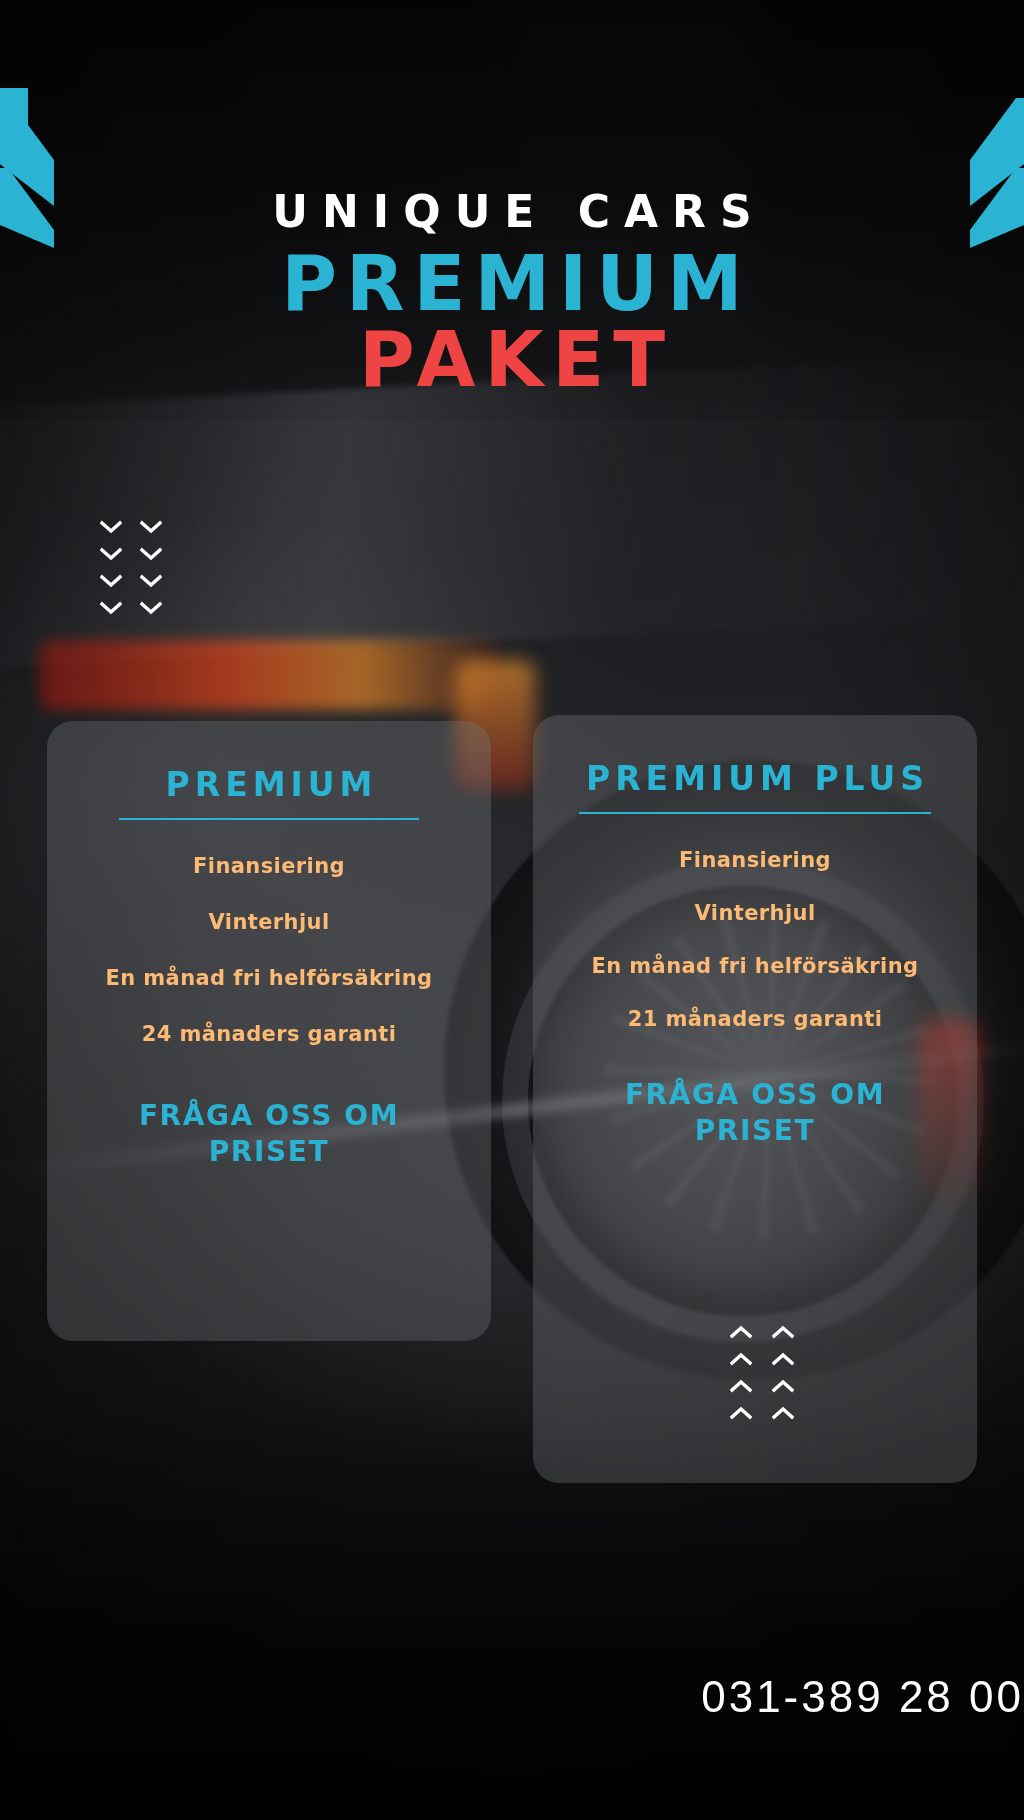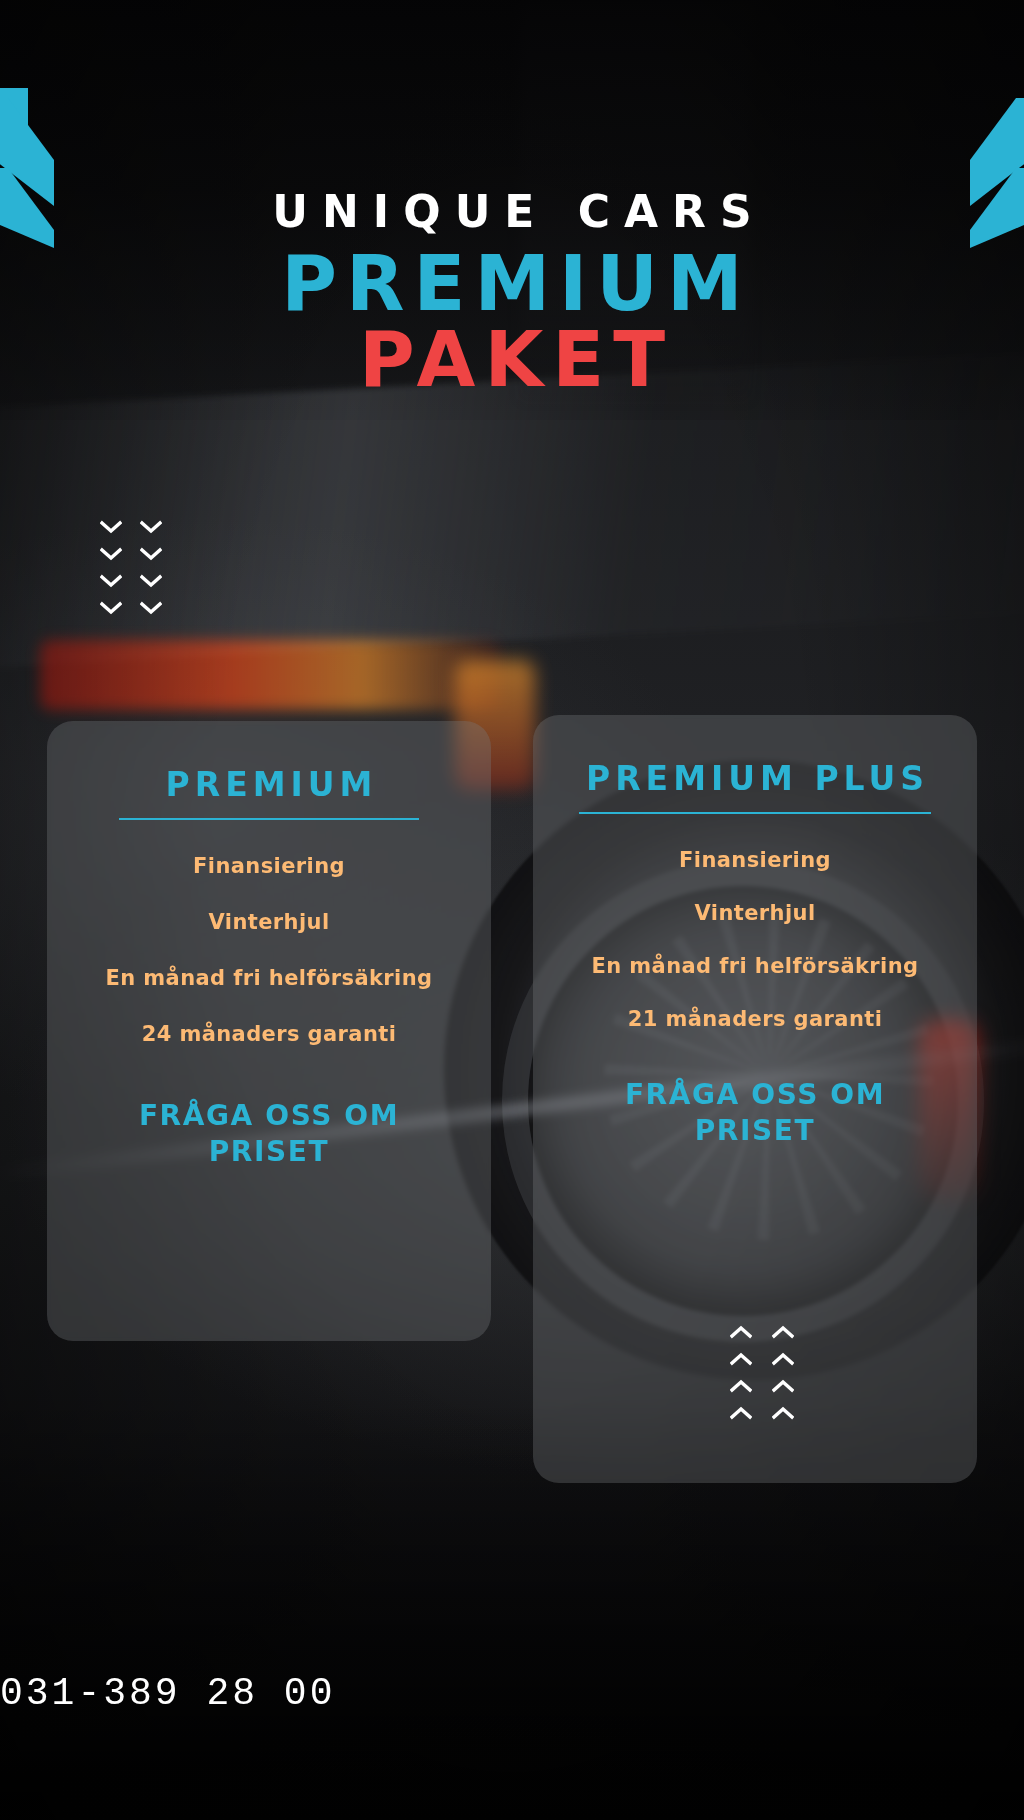--- a/index.html
+++ b/index.html
@@ -236,25 +236,25 @@
     margin: 4px;
     font-family: "DejaVu Sans", sans-serif;
   }
   .card--left .cta { margin-top: 52px; }
   .card--right .cta { margin-top: 46px; }
 
   
   .phone {
     position: absolute;
     left: 0; right: 0; top: 1672px;
-    text-align: left;
+    text-align: right;
     color: #ffffff;
-    font-size: 38px;
+    font-size: 44px;
     letter-spacing: 3px;
-    font-family: Liberation Mono, monospace;
+    font-family: Liberation Sans, sans-serif;
   }
 </style>
 </head>
 <body>
 
 <div class="poster">
 
   <div class="bg"></div>
   <div class="bg-pillar"></div>
   <div class="bg-dark-top"></div>

